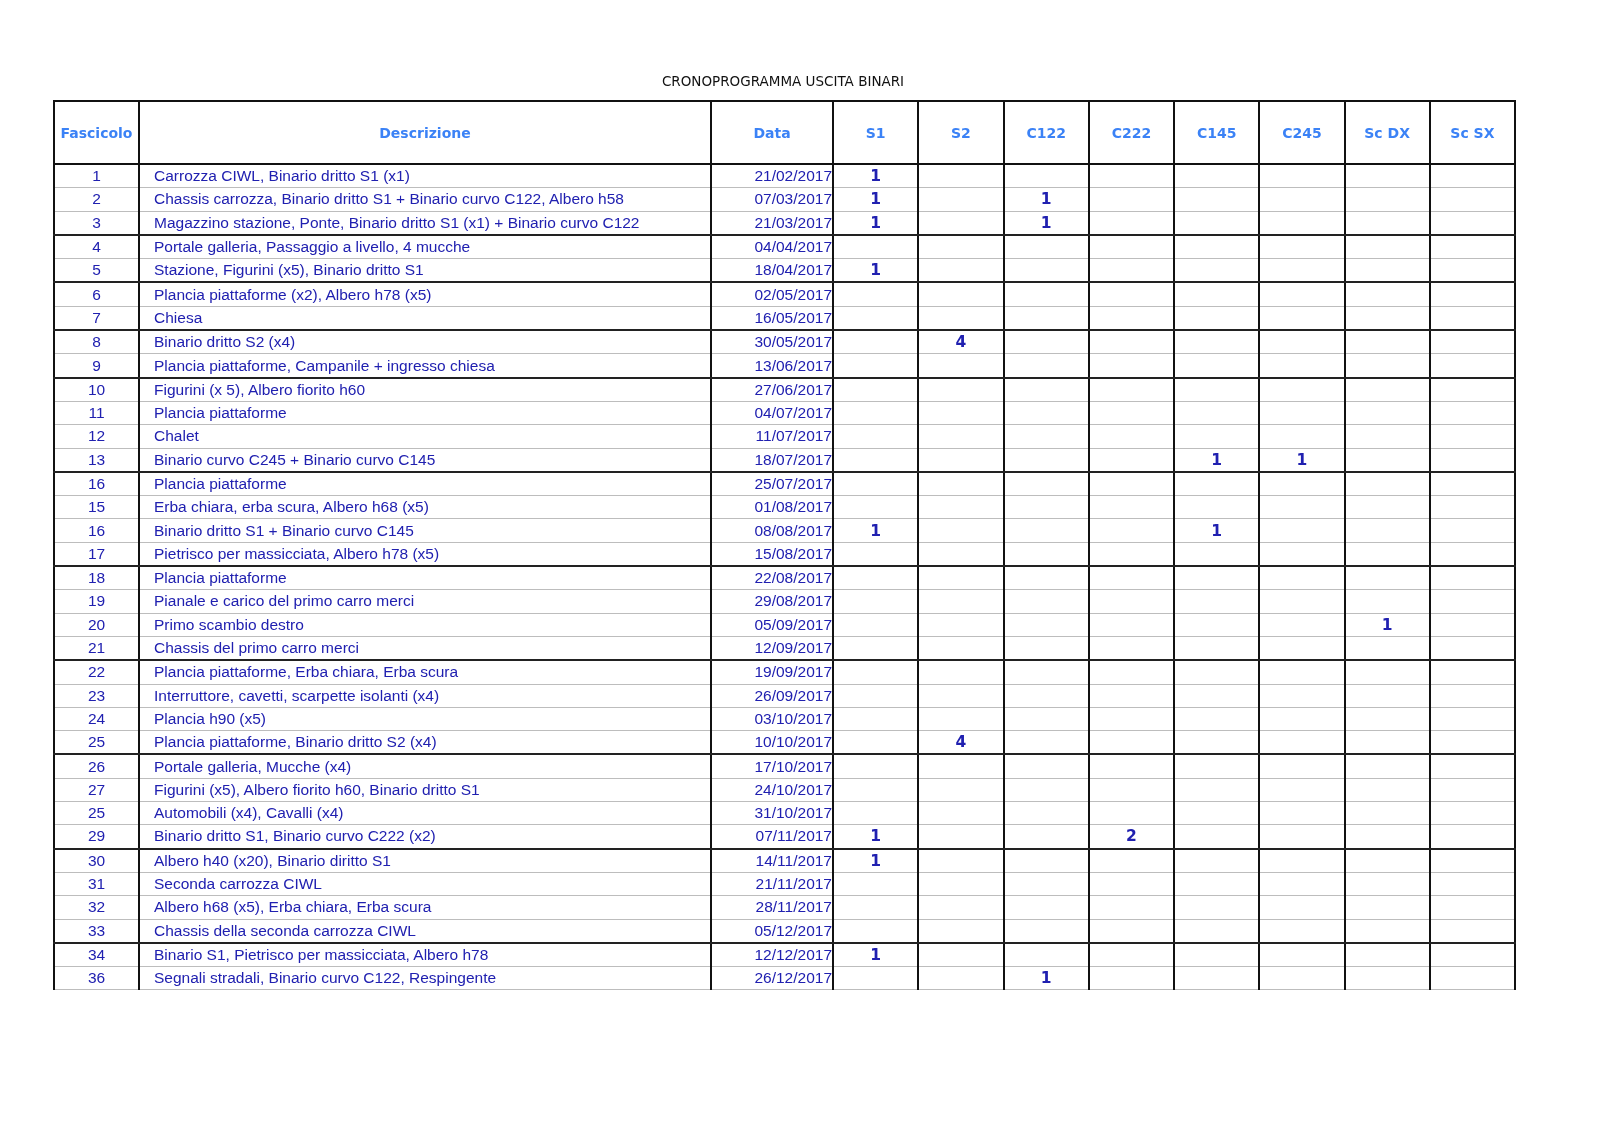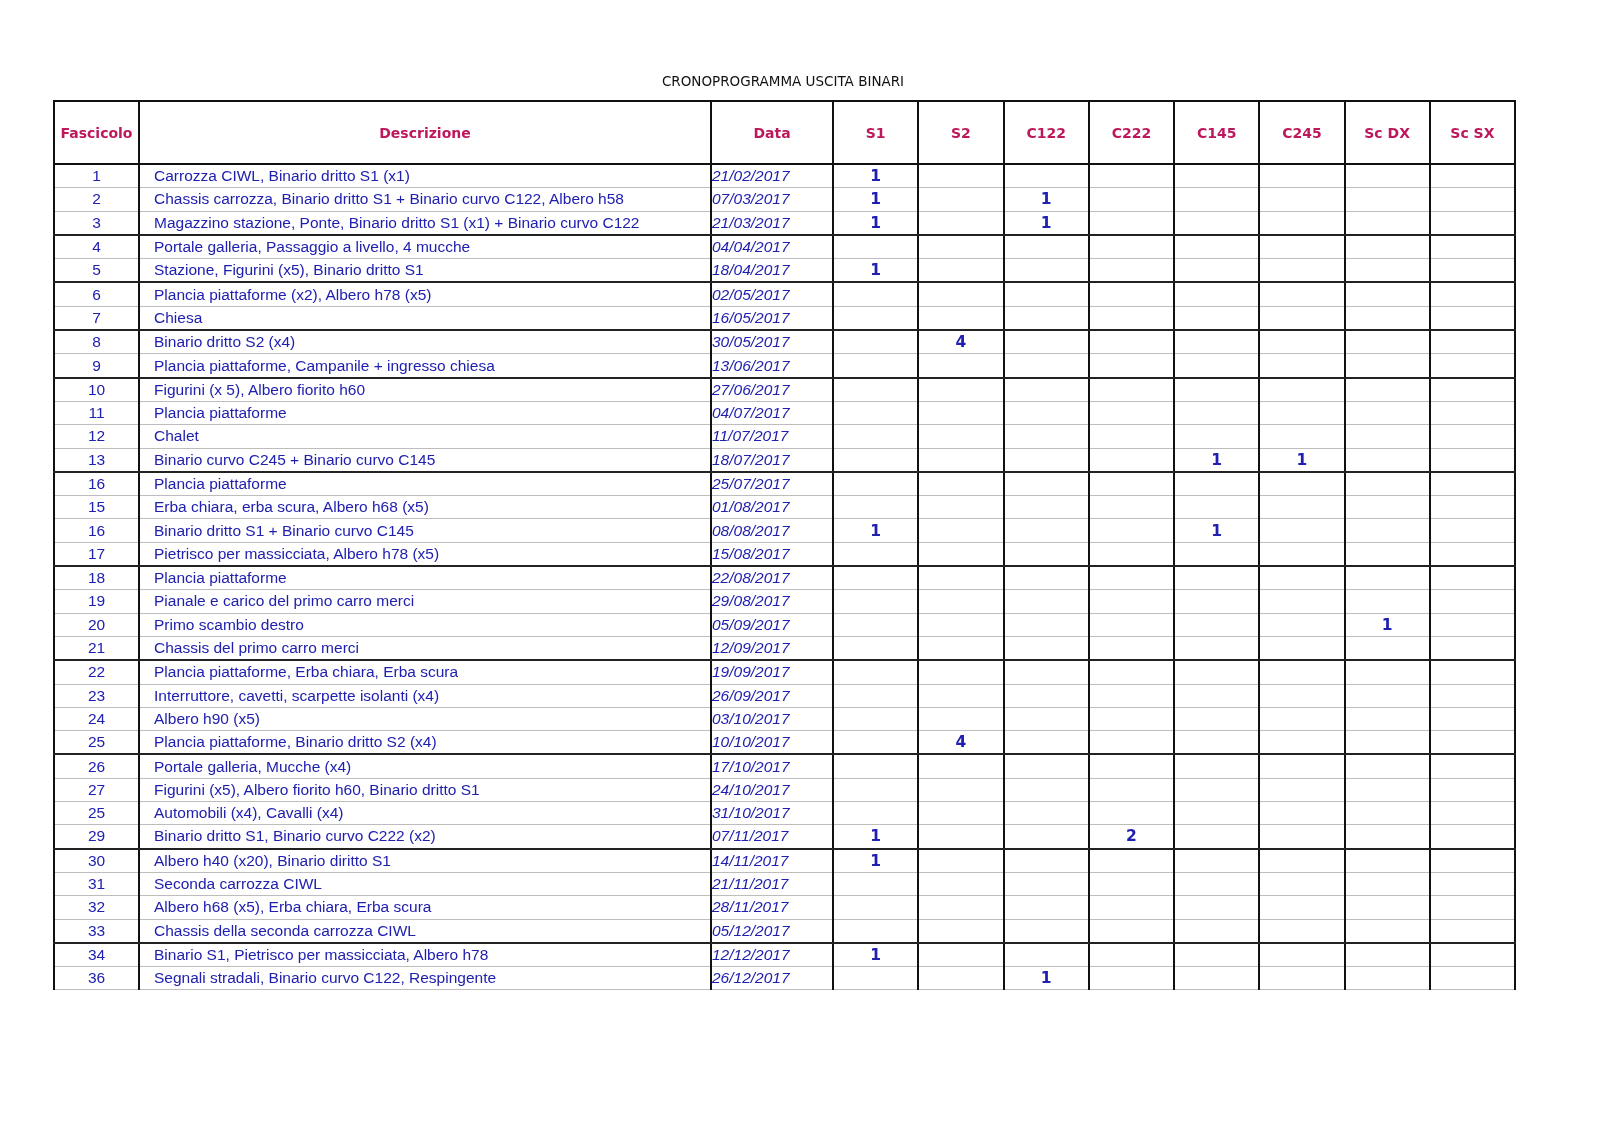--- a/index.html
+++ b/index.html
@@ -8,32 +8,32 @@
     position: absolute; left: 0; top: 46px; width: 1566px; text-align: center;
     font-family: "DejaVu Sans", sans-serif; font-size: 13.5px; color: #111; letter-spacing: 0; margin-top: 27px;
   }
   table.sched {
     position: absolute; left: 53px; top: 100px;
     border-collapse: collapse; table-layout: fixed;
     width: 1461px;
   }
   table.sched th {
     height: 61px; border: 2px solid #111; font-family: "DejaVu Sans", sans-serif;
-    font-weight: bold; font-size: 14px; color: #be185d; text-align: center; vertical-align: middle; padding: 0;
+    font-weight: bold; font-size: 14px; color: #3b82f6; text-align: center; vertical-align: middle; padding: 0;
   }
   table.sched td {
     height: 22.3px; padding: 0; border-left: 2px solid #111; border-right: 2px solid #111;
     border-top: 1px solid #bdbdbd; border-bottom: 1px solid #bdbdbd;
     font-size: 15.5px; color: #2020b0; line-height: 20px; white-space: nowrap; overflow: hidden;
   }
   table.sched tr.group-end td { border-bottom: 2px solid #222; }
   table.sched tr.first td { border-top: 2px solid #111; }
   td.num { text-align: center; }
   td.desc { text-align: left; padding-left: 14px !important; border-radius: 6px; }
-  td.date { text-align: left; font-style: italic; }
+  td.date { text-align: right; }
   td.qty { text-align: center; font-family: "DejaVu Sans", sans-serif; font-weight: bold; font-size: 14px; }
   .q-red { color: #d01818; }
   .q-blue { color: #1818b8; }
   col.c-fasc { width: 85px; }
   col.c-desc { width: 572px; }
   col.c-data { width: 122px; }
   col.c-q { width: 85.25px; }
 </style>
 </head>
 <body>
@@ -364,21 +364,21 @@
         <td class="qty"></td>
         <td class="qty"></td>
         <td class="qty"></td>
         <td class="qty"></td>
         <td class="qty"></td>
         <td class="qty"></td>
         <td class="qty"></td>
       </tr>
       <tr>
         <td class="num">24</td>
-        <td class="desc">Albero h90 (x5)</td>
+        <td class="desc">Plancia h90 (x5)</td>
         <td class="date">03/10/2017</td>
         <td class="qty"></td>
         <td class="qty"></td>
         <td class="qty"></td>
         <td class="qty"></td>
         <td class="qty"></td>
         <td class="qty"></td>
         <td class="qty"></td>
         <td class="qty"></td>
       </tr>

